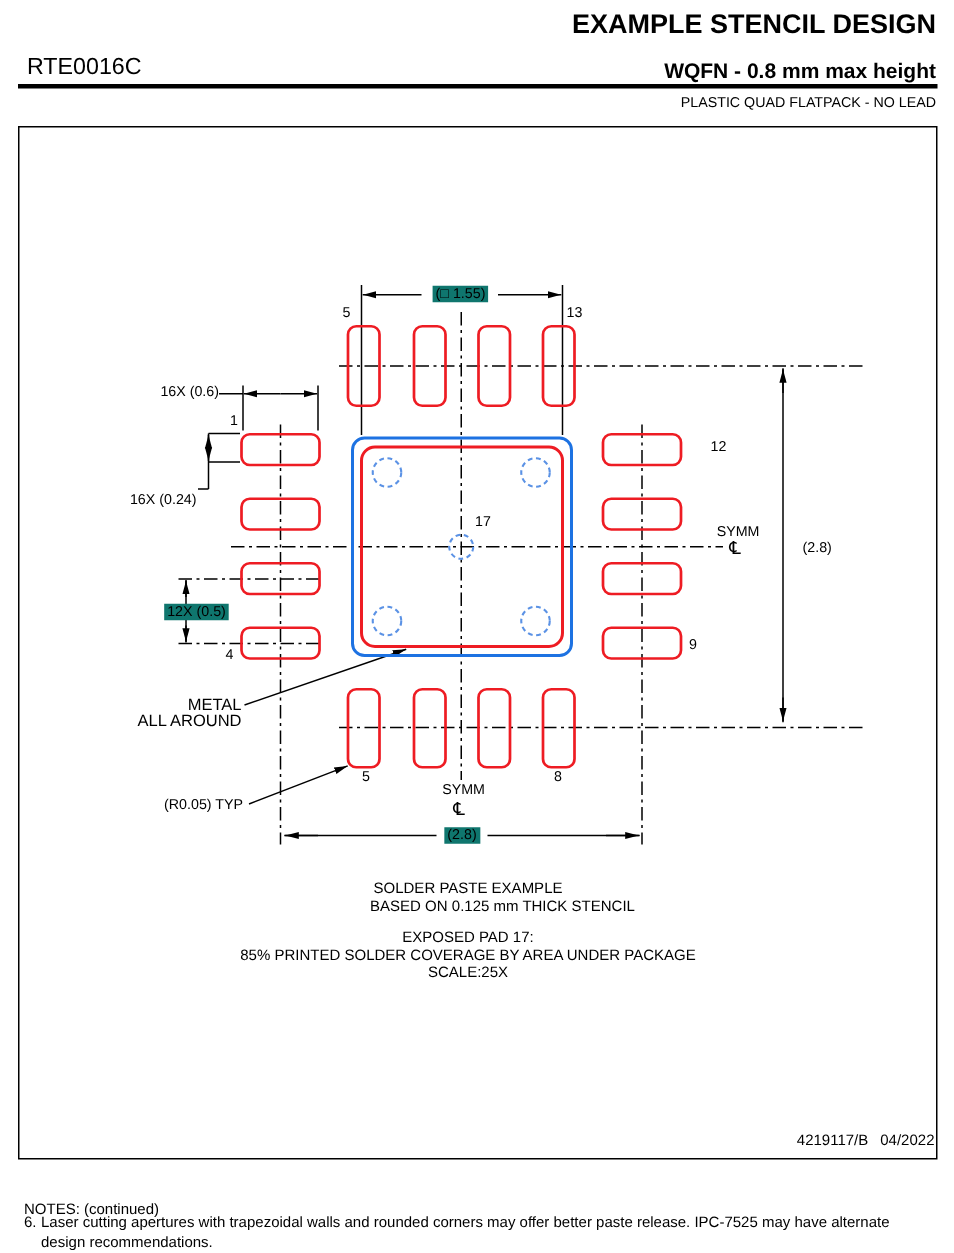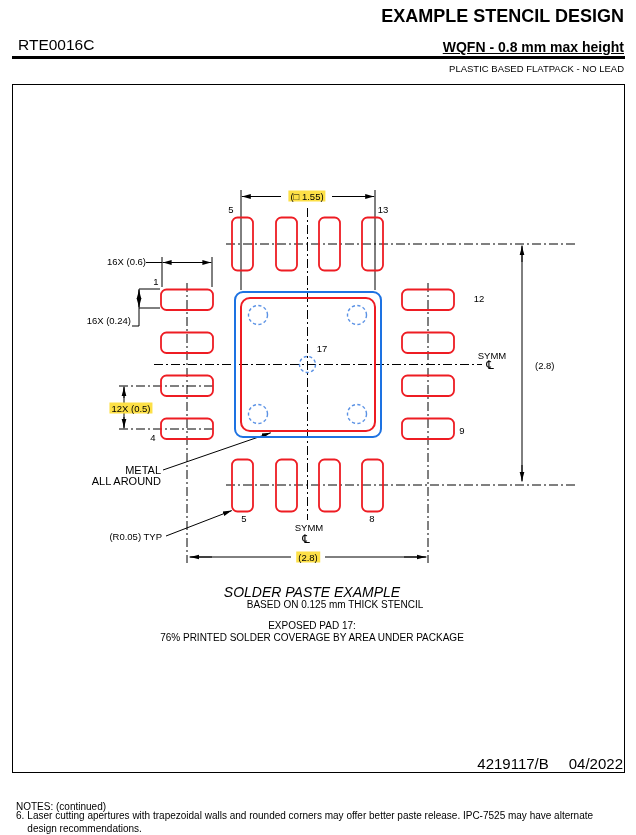--- a/index.html
+++ b/index.html
@@ -1,53 +1,53 @@
 <!DOCTYPE html>
 <html><head>
 <meta charset="utf-8">
 <style>
   html,body{margin:0;padding:0;background:#fff;}
   .page{position:relative;width:636px;height:835px;background:#fff;overflow:hidden;
         font-family:"Liberation Sans",sans-serif;color:#000;border-radius:27px;}
   .abs{position:absolute;white-space:nowrap;}
   .ctr{transform:translate(-50%,-50%);}
   .lbl{font-size:9.5px;}
-  .wbg{background:#fde047;padding:0 2px;}
+  .wbg{background:#0f766e;padding:0 2px;}
   .rt{text-align:right;}
   .hdr-title{font-size:18px;font-weight:bold;}
   .hdr-part{font-size:15.5px;font-weight:normal;}
-  .hdr-sub{font-size:14px;font-weight:bold;text-decoration:underline;}
+  .hdr-sub{font-size:14px;font-weight:bold;}
   .hdr-pkg{font-size:9.5px;}
   .rule{position:absolute;left:12px;top:56px;width:613px;height:2.5px;background:#000;}
   .frame{position:absolute;left:12px;top:84px;width:613px;height:689px;
          border:1.5px solid #000;box-sizing:border-box;}
   svg{position:absolute;left:0;top:0;}
   .metal{font-size:11px;line-height:11px;text-align:right;}
   .clsym{font-family:"DejaVu Sans",sans-serif;font-size:12px;}
   .cap{position:absolute;left:0;top:586px;width:624px;text-align:center;}
-  .cap-t{font-size:14px;line-height:13px;font-style:italic;}
+  .cap-t{font-size:10px;line-height:13px;}
   .cap-s{font-size:10px;line-height:12px;margin-left:46px;}
   .cap-gap{height:9px;}
   .cap-l{font-size:10px;line-height:11.5px;}
-  .docnum{position:absolute;right:13px;top:755px;font-size:15px;display:flex;gap:20px;}
+  .docnum{position:absolute;right:13px;top:755px;font-size:10px;display:flex;gap:8px;}
   .notes-h{position:absolute;left:16px;top:777px;font-size:10px;margin-top:24px;}
   .note{position:absolute;left:16px;top:809px;width:594px;display:flex;gap:3px;
         font-size:10px;line-height:13px;}
   .note .txt{flex:1;white-space:normal;}
 </style>
 </head>
 <body>
 
 <div class="page">
 
   <span class="abs hdr-title" style="right:12px;top:6px;">EXAMPLE STENCIL DESIGN</span>
   <span class="abs hdr-part" style="left:18px;top:36px;">RTE0016C</span>
   <span class="abs hdr-sub" style="right:12px;top:39px;">WQFN - 0.8 mm max height</span>
   <div class="rule"></div>
-  <span class="abs hdr-pkg" style="right:12px;top:63px;">PLASTIC BASED FLATPACK - NO LEAD</span>
+  <span class="abs hdr-pkg" style="right:12px;top:63px;">PLASTIC QUAD FLATPACK - NO LEAD</span>
 
   <div class="frame"></div>
 
   <svg width="636" height="835" viewBox="0 0 636 835">
     <defs>
       <marker id="arr" markerWidth="9" markerHeight="7" refX="9" refY="3.5" orient="auto" markerUnits="userSpaceOnUse">
         <path d="M9 3.5 L0 1.1 L0 5.9 Z" fill="#000"></path>
       </marker>
     </defs>
 
@@ -128,21 +128,21 @@
       <circle cx="357" cy="414" r="9.5"></circle>
       <circle cx="307.5" cy="364.5" r="8"></circle>
     </g>
   </svg>
 
   <span class="abs lbl ctr wbg" style="left:307px;top:196px;">(□ 1.55)</span>
   <span class="abs lbl ctr" style="left:231px;top:209px;">5</span>
   <span class="abs lbl ctr" style="left:383px;top:209px;">13</span>
   <span class="abs lbl rt" style="right:490px;top:256px;">16X (0.6)</span>
   <span class="abs lbl ctr" style="left:156px;top:281px;">1</span>
-  <span class="abs lbl rt" style="right:505px;top:315px;">16X (0.24)</span>
+  <span class="abs lbl rt" style="right:505px;top:328px;">16X (0.24)</span>
   <span class="abs lbl ctr wbg" style="left:131px;top:408px;">12X (0.5)</span>
   <span class="abs lbl ctr" style="left:153px;top:437px;">4</span>
   <span class="abs lbl ctr" style="left:464px;top:298px;margin-left:15px;">12</span>
   <span class="abs lbl ctr" style="left:462px;top:430px;">9</span>
   <span class="abs lbl ctr" style="left:322px;top:348px;">17</span>
   <span class="abs lbl ctr" style="left:492px;top:355px;">SYMM</span>
   <span class="abs clsym ctr" style="left:490px;top:365px;">℄</span>
   <span class="abs lbl" style="left:535px;top:360px;">(2.8)</span>
   <div class="abs metal" style="right:475px;top:465px;">
     <div>METAL</div>
@@ -153,21 +153,22 @@
   <span class="abs lbl ctr" style="left:372px;top:518px;">8</span>
   <span class="abs lbl ctr" style="left:309px;top:527px;">SYMM</span>
   <span class="abs clsym ctr" style="left:306px;top:539px;">℄</span>
   <span class="abs lbl ctr wbg" style="left:308px;top:557px;">(2.8)</span>
 
   <div class="cap">
     <div class="cap-t">SOLDER PASTE EXAMPLE</div>
     <div class="cap-s">BASED ON 0.125 mm THICK STENCIL</div>
     <div class="cap-gap"></div>
     <div class="cap-l">EXPOSED PAD 17:</div>
-    <div class="cap-l">76% PRINTED SOLDER COVERAGE BY AREA UNDER PACKAGE</div>
+    <div class="cap-l">85% PRINTED SOLDER COVERAGE BY AREA UNDER PACKAGE</div>
+    <div class="cap-l">SCALE:25X</div>
   </div>
 
   <div class="docnum">
     <span>4219117/B</span>
     <span>04/2022</span>
   </div>
 
   <div class="notes-h">NOTES: (continued)</div>
   <div class="note">
     <span>6.</span>

